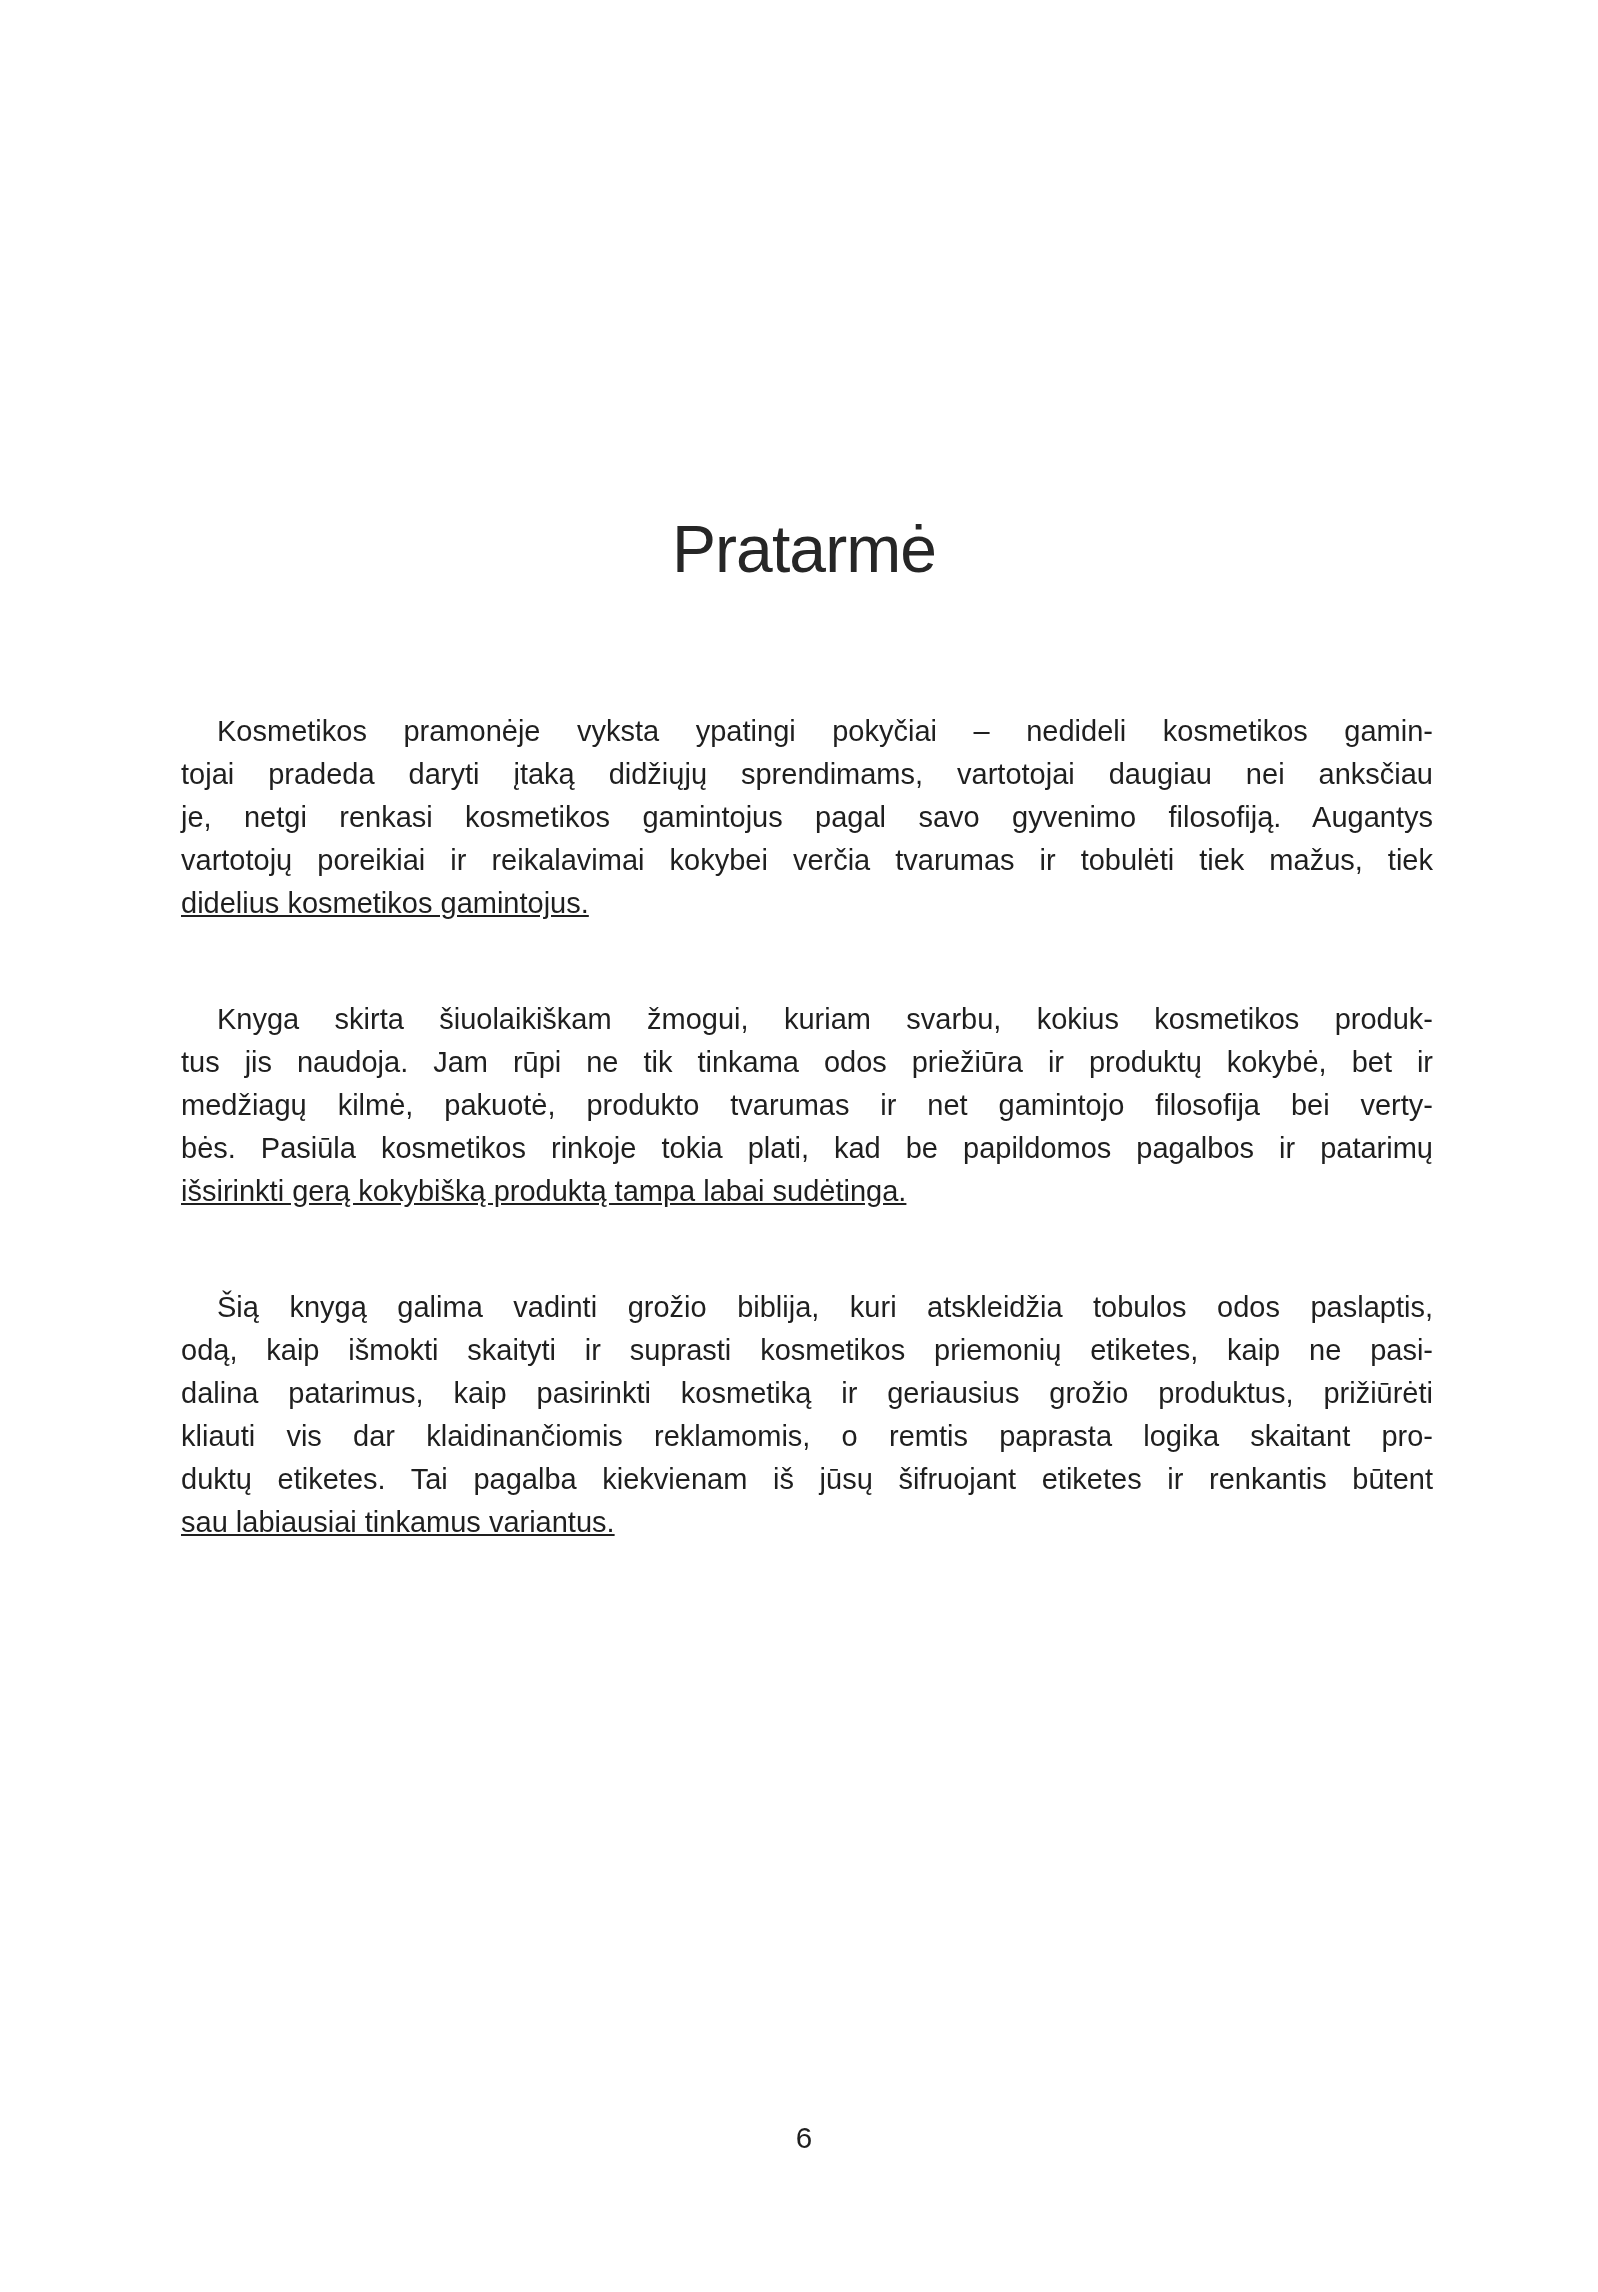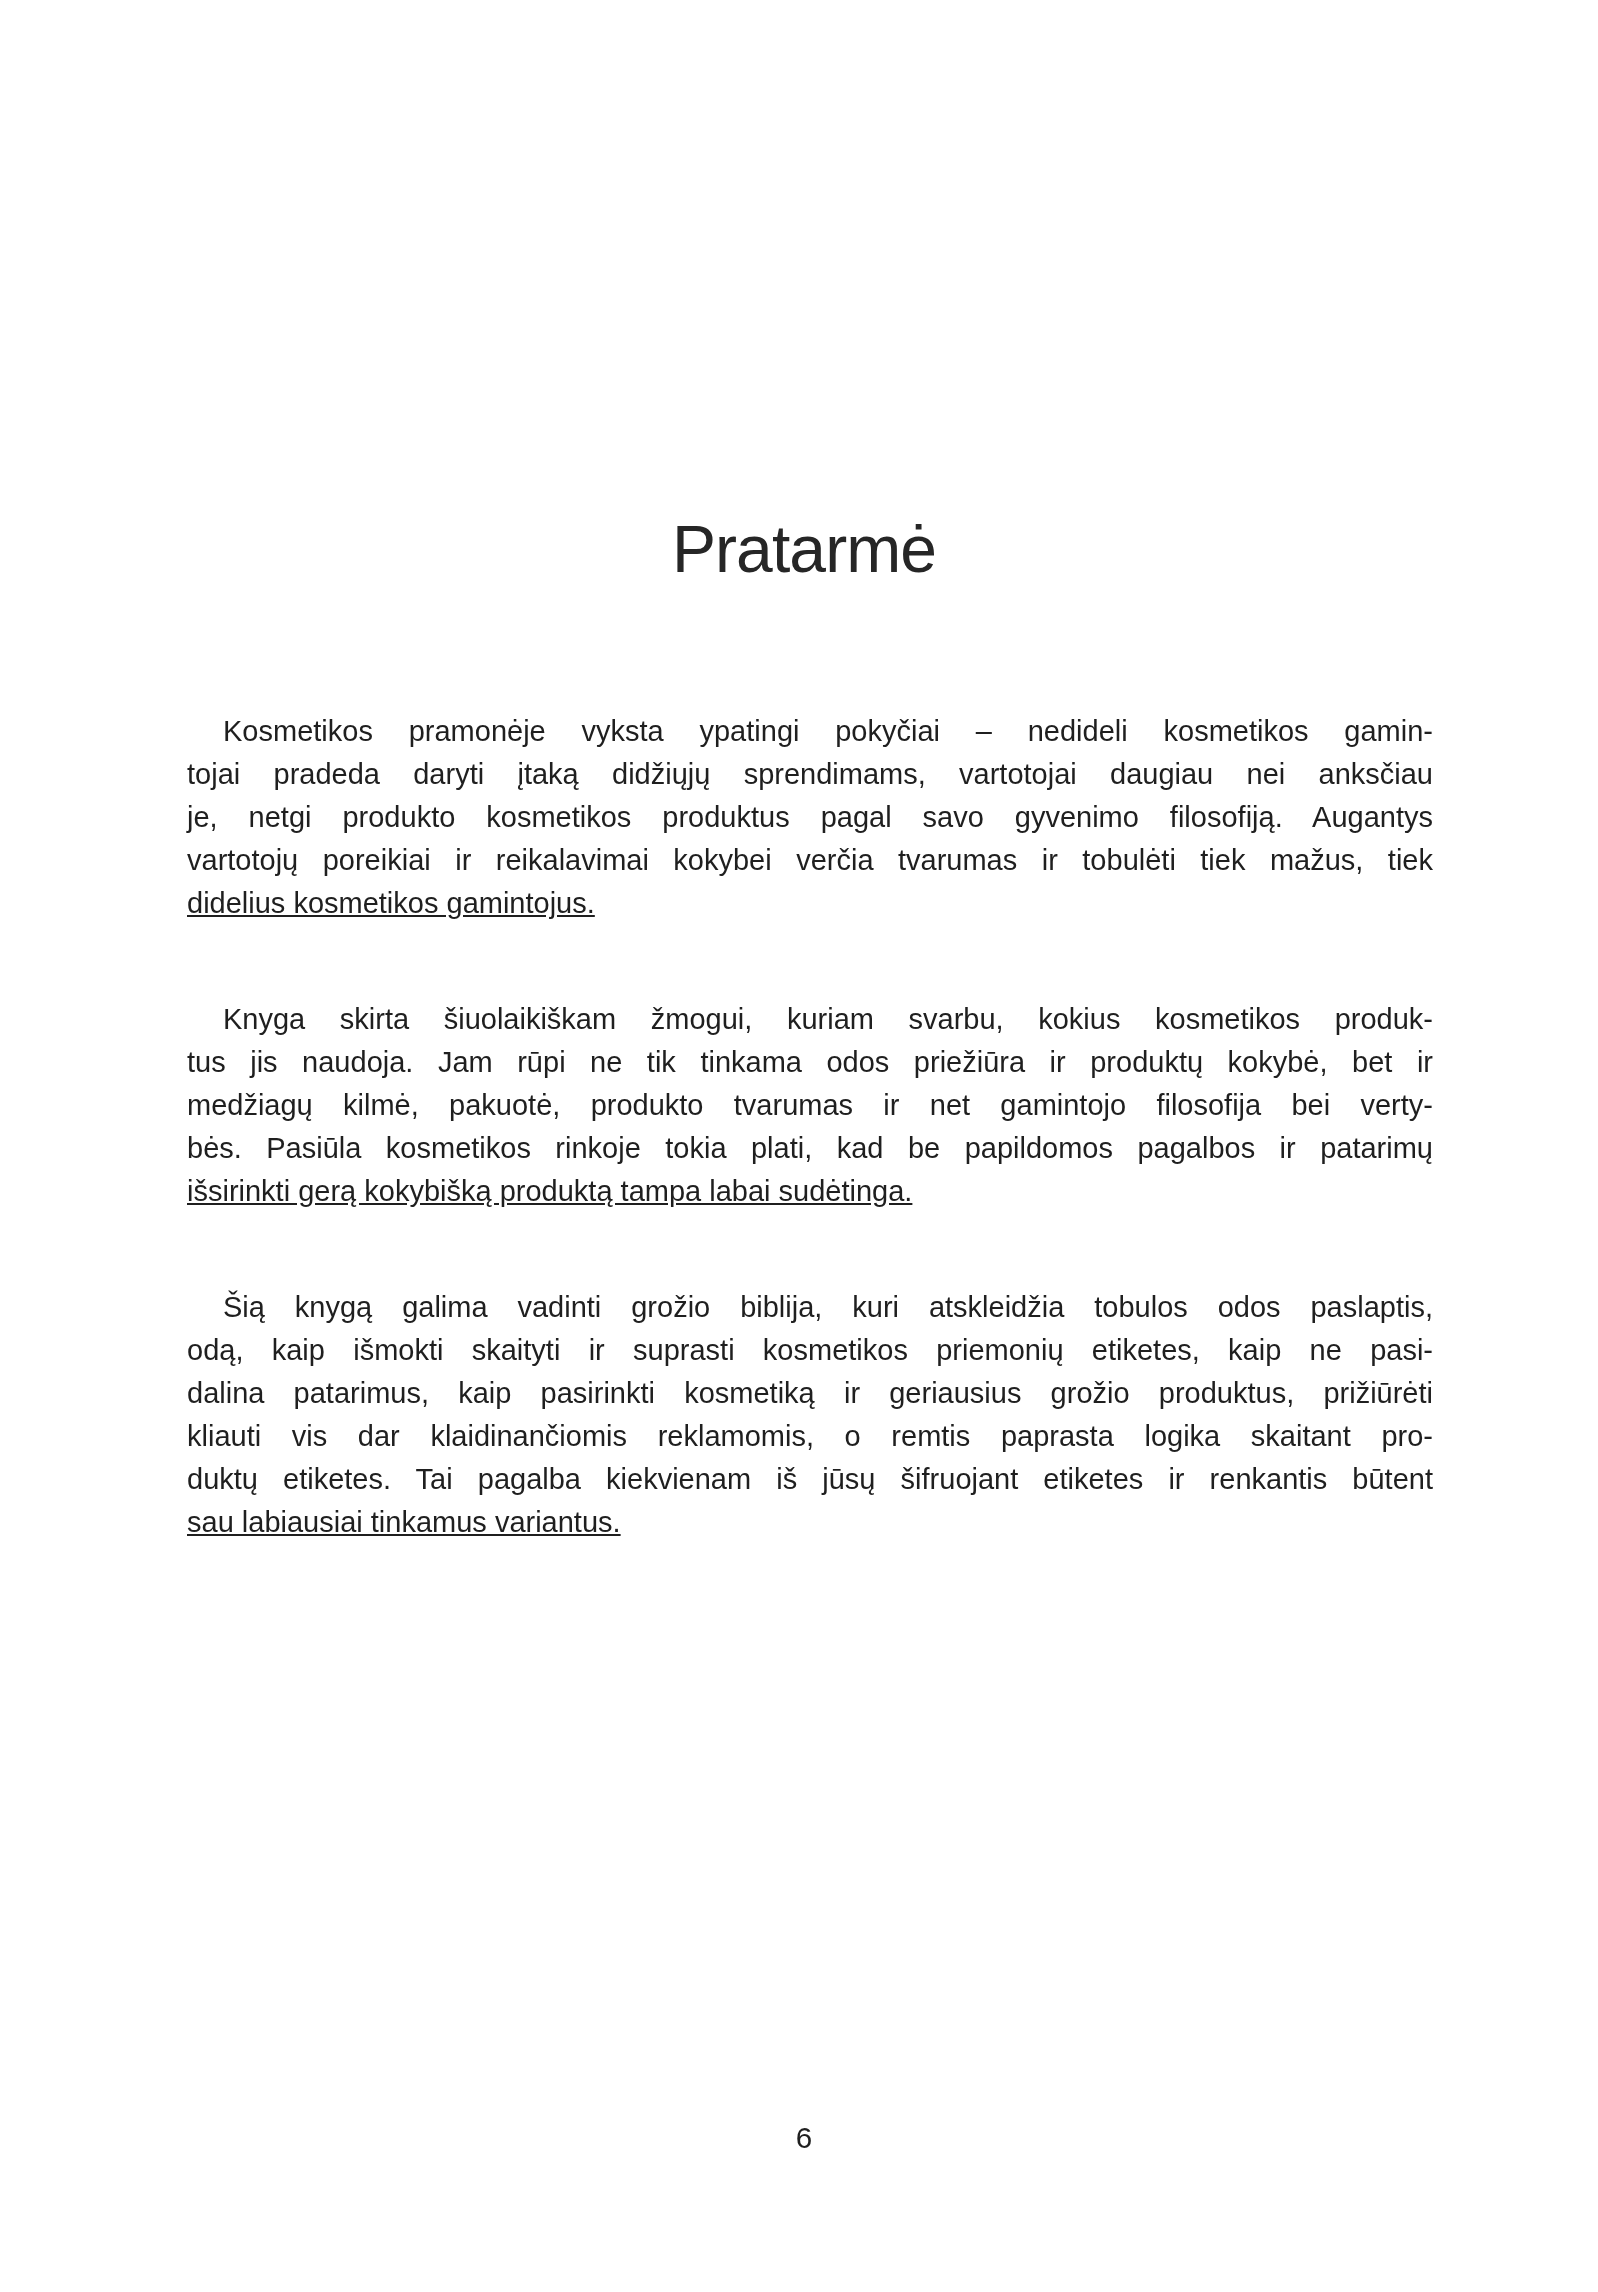--- a/index.html
+++ b/index.html
@@ -30,21 +30,21 @@
   .text-block {
     position: absolute;
     top: 710px;
     left: 175px;
     width: 1258px;
     font-size: 29px;
     line-height: 43px;
     color: #1f1f1f;
   }
   .para {
-    margin: 0 0 73px 12px;
+    margin: 0 0 73px 6px;
   }
   .line {
     text-align: justify;
     text-align-last: justify;
     white-space: normal;
   }
   .line.indent {
     text-indent: 36px;
   }
   .line.last {
@@ -66,21 +66,21 @@
 
 <div class="page">
 
   <h1 class="book-title">Pratarmė</h1>
 
   <div class="text-block">
 
     <div class="para">
       <div class="line indent">Kosmetikos pramonėje vyksta ypatingi pokyčiai – nedideli kosmetikos gamin-</div>
       <div class="line">tojai pradeda daryti įtaką didžiųjų sprendimams, vartotojai daugiau nei anksčiau</div>
-      <div class="line">je, netgi produkto kosmetikos produktus pagal savo gyvenimo filosofiją. Augantys</div>
+      <div class="line">je, netgi renkasi kosmetikos gamintojus pagal savo gyvenimo filosofiją. Augantys</div>
       <div class="line">vartotojų poreikiai ir reikalavimai kokybei verčia tvarumas ir tobulėti tiek mažus, tiek</div>
       <div class="line last">didelius kosmetikos gamintojus.</div>
     </div>
 
     <div class="para">
       <div class="line indent">Knyga skirta šiuolaikiškam žmogui, kuriam svarbu, kokius kosmetikos produk-</div>
       <div class="line">tus jis naudoja. Jam rūpi ne tik tinkama odos priežiūra ir produktų kokybė, bet ir</div>
       <div class="line">medžiagų kilmė, pakuotė, produkto tvarumas ir net gamintojo filosofija bei verty-</div>
       <div class="line">bės. Pasiūla kosmetikos rinkoje tokia plati, kad be papildomos pagalbos ir patarimų</div>
       <div class="line last">išsirinkti gerą kokybišką produktą tampa labai sudėtinga.</div>

